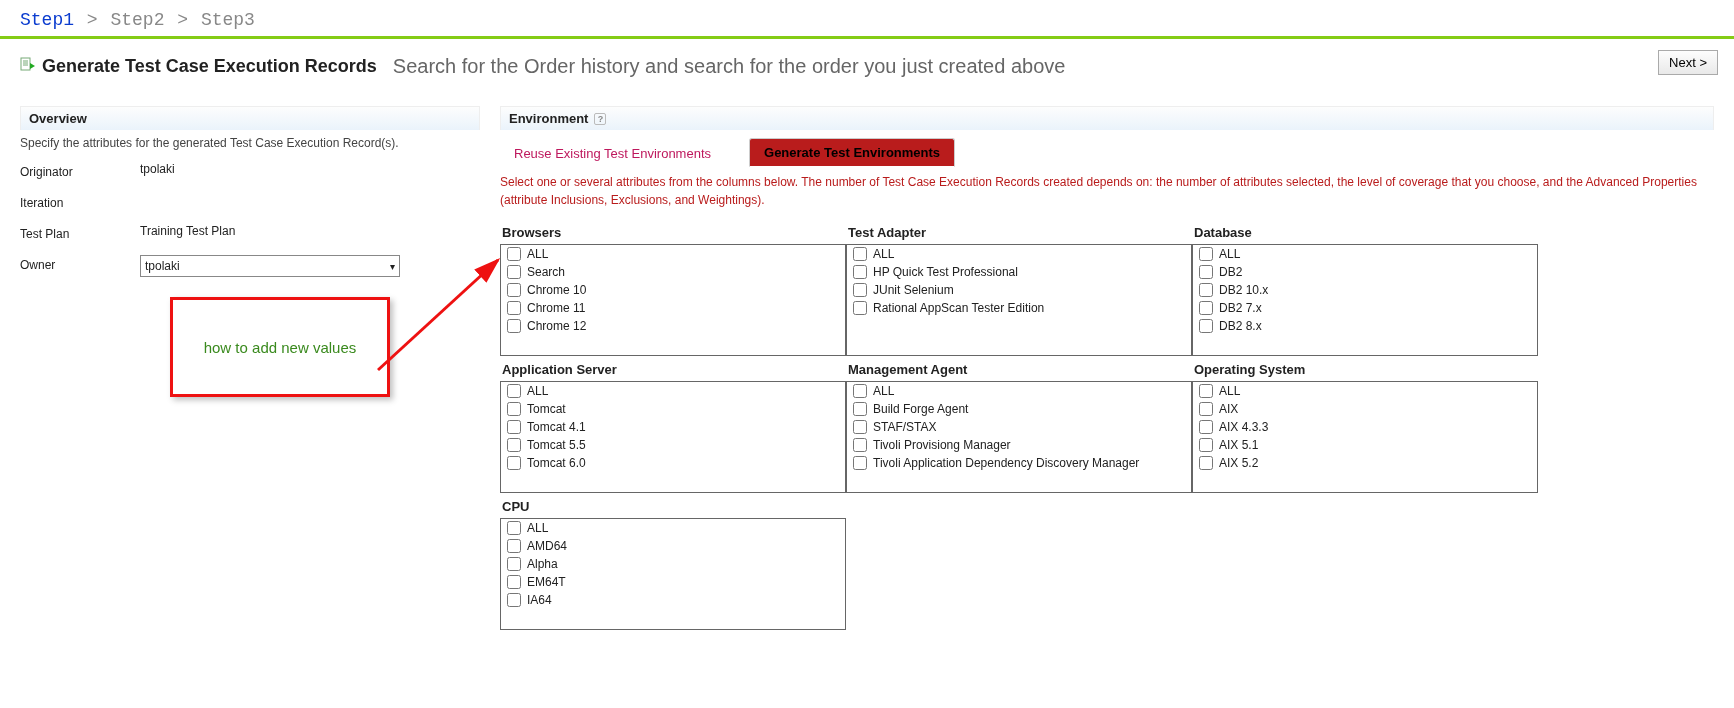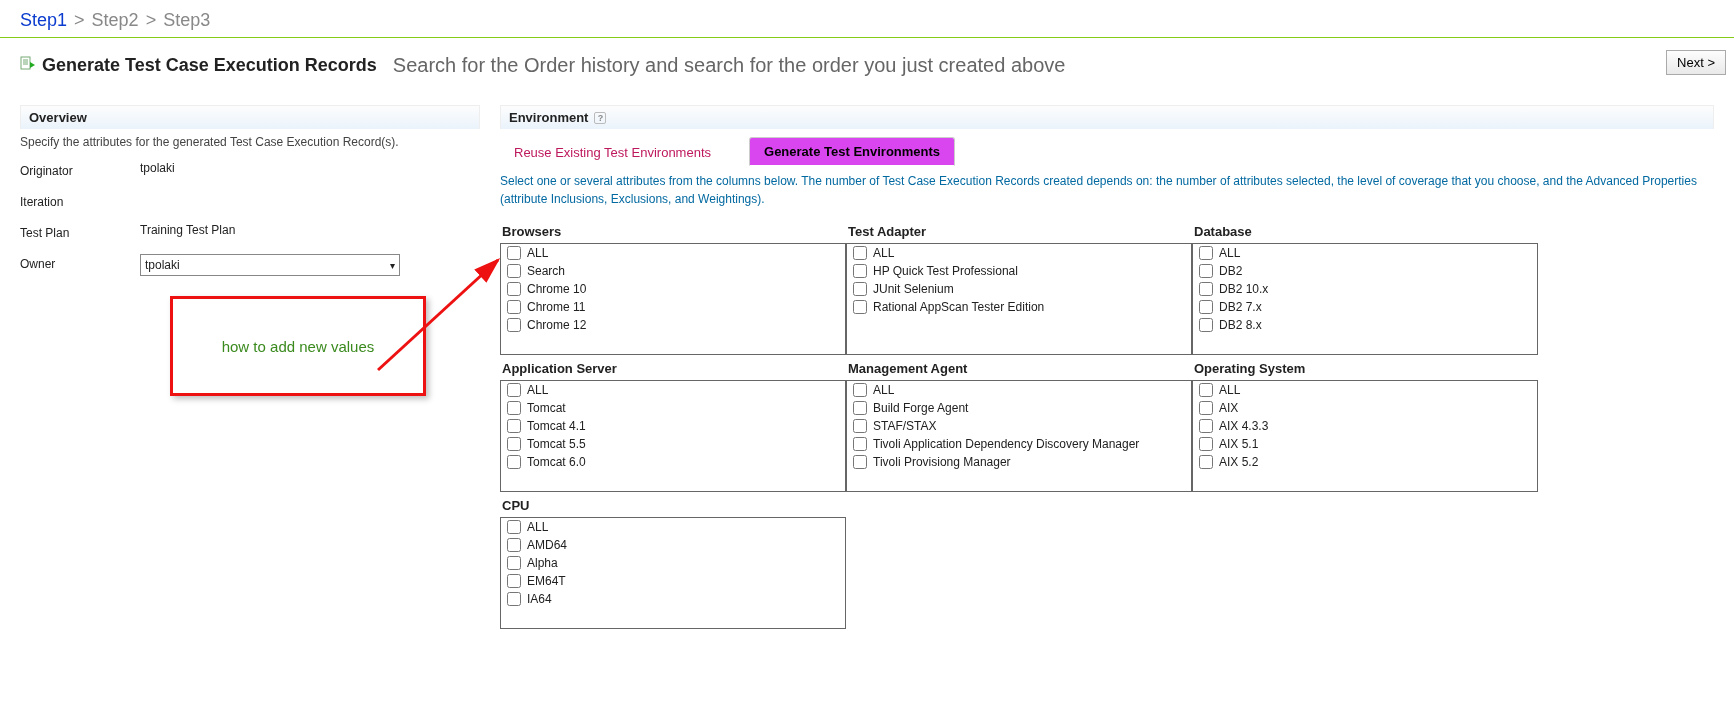--- a/index.html
+++ b/index.html
@@ -5,38 +5,38 @@
   * { box-sizing: border-box; }
   body {
     margin: 0;
     font-family: Arial, Helvetica, sans-serif;
     font-size: 12px;
     background: #fff;
     color: #222;
   }
   .breadcrumb {
     padding: 10px 20px 6px 20px;
-    border-bottom: 1px solid #84cc16;
-    font-family: Liberation Sans, sans-serif;
+    border-bottom: 3px solid #84cc16;
+    font-family: Liberation Mono, monospace;
     font-size: 18px;
   }
   .breadcrumb a.active { color: #0b3ccf; text-decoration: none; }
   .breadcrumb span.sep { color: #888; margin: 0 2px; }
   .breadcrumb span.step { color: #888; }
   .title-row {
     padding: 16px 20px 8px 20px;
     display: flex;
     align-items: center;
   }
   .title-icon svg { width:16px; height:16px; }
   .title-text { font-weight: bold; font-size: 18px; margin-left: 6px; }
   .subtitle { color: #666; font-size: 20px; margin-left: 16px; }
   .next-btn {
     position: absolute;
-    right: 8px;
+    right: 16px;
     top: 50px;
     padding: 4px 10px;
     border: 1px solid #aaa;
     background: linear-gradient(#fdfdfd,#e9e9e9);
     font-size: 13px;
   }
   .main {
     display: flex;
     padding: 20px 20px 0 20px;
     gap: 20px;
@@ -75,21 +75,21 @@
   }
   .iter-list .opt { padding:1px 4px; cursor:default; }
   .iter-list .opt.selected { background:#2d7dd2; color:#fff; }
   .owner-select {
     width:260px; height:22px; border:1px solid #888; background:#fff;
     display:flex; align-items:center; justify-content:space-between;
     padding:0 4px;
   }
   .owner-select .chev { font-size:10px; }
   .annotation-box {
-    width:256px; height:100px;
+    width:220px; height:100px;
     border:3px solid #e11;
     margin: 20px 0 0 150px;
     display:flex; align-items:center; justify-content:center;
     color:#3a8a1e;
     font-size:15px;
     font-family: Arial, sans-serif;
     position:relative;
     box-shadow: 3px 3px 6px rgba(0,0,0,0.25);
   }
   .arrow-svg { position:absolute; left:368px; top:240px; pointer-events:none; }
@@ -99,23 +99,23 @@
     padding:6px 14px;
     font-size:13px;
     color:#be185d;
     cursor:pointer;
   }
   .tab.active {
     color:#000; font-weight:bold;
     border:1px solid #ccc;
     border-bottom:1px solid #fff;
     border-radius:3px 3px 0 0;
-    background:#d946ef;
-  }
-  .env-desc { color:#0369a1; font-size:12px; line-height:1.5; margin-bottom:10px; padding-right:10px; }
+    background:#b91c1c;
+  }
+  .env-desc { color:#b91c1c; font-size:12px; line-height:1.5; margin-bottom:10px; padding-right:10px; }
 
   .attr-grid {
     display:grid;
     grid-template-columns: 346px 346px 346px;
     gap: 0;
   }
   .attr-col {}
   .attr-title { font-weight:bold; font-size:13px; padding:6px 0 4px 2px; }
   .attr-list {
     border:1px solid #666;
@@ -320,25 +320,25 @@
             <div class="attr-item">
               <input type="checkbox" style="">
               <span>Build Forge Agent</span>
             </div>
             <div class="attr-item">
               <input type="checkbox" style="">
               <span>STAF/STAX</span>
             </div>
             <div class="attr-item">
               <input type="checkbox" style="">
+              <span>Tivoli Provisiong Manager</span>
+            </div>
+            <div class="attr-item">
+              <input type="checkbox" style="">
               <span>Tivoli Application Dependency Discovery Manager</span>
-            </div>
-            <div class="attr-item">
-              <input type="checkbox" style="">
-              <span>Tivoli Provisiong Manager</span>
             </div>
           </div>
       </div>
       <div class="attr-col">
         <div class="attr-title">Operating System</div>
         <div class="attr-list">
             <div class="attr-item">
               <input type="checkbox" style="">
               <span>ALL</span>
             </div>

